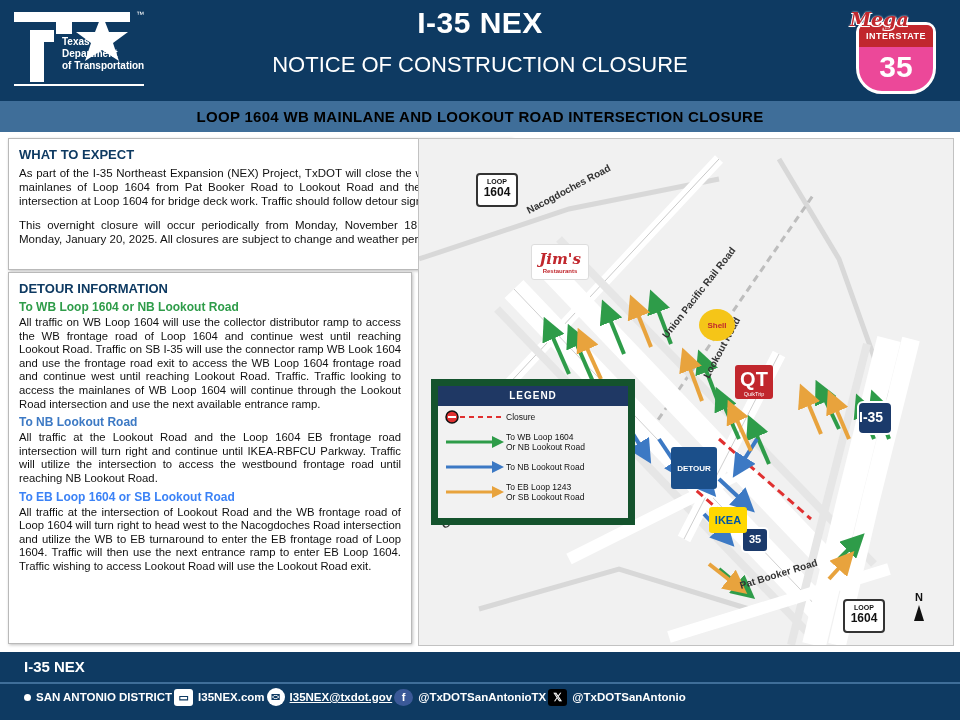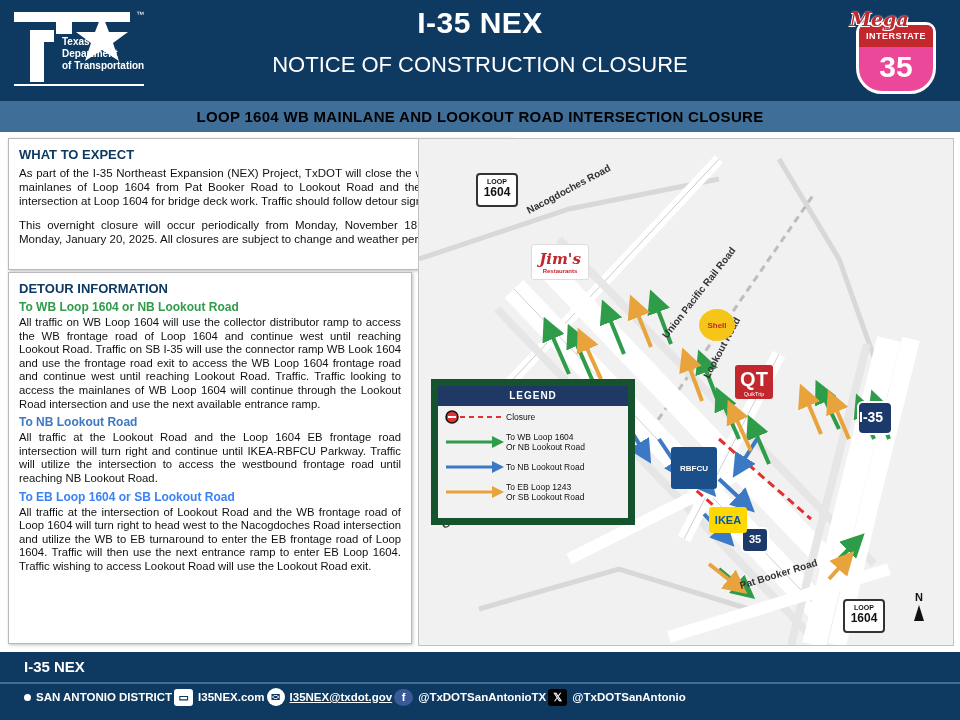--- a/index.html
+++ b/index.html
@@ -319,21 +319,21 @@
     <div class="brand" style="left:280px;top:170px;width:36px;height:32px;background:#f5c518;border-radius:50%;color:#c1272d;font-size:8px;">
       <span>Shell</span>
     </div>
 
     <div class="brand" style="left:316px;top:226px;width:38px;height:34px;background:#c1272d;flex-direction:column;">
       <span style="font-size:20px;">QT</span>
       <span style="font-size:5.5px;font-weight:normal;">QuikTrip</span>
     </div>
 
     <div class="brand" style="left:252px;top:308px;width:46px;height:42px;background:#1b4f8a;font-size:8px;">
-      <span>RBFCU</span>
+      <span>DETOUR</span>
     </div>
 
     <div class="brand" style="left:290px;top:368px;width:38px;height:26px;background:#ffd800;color:#0055a5;font-size:11px;">
       <span>IKEA</span>
     </div>
 
     <div class="legend">
       <div class="legend-title">LEGEND</div>
 
       <div class="legend-row">

